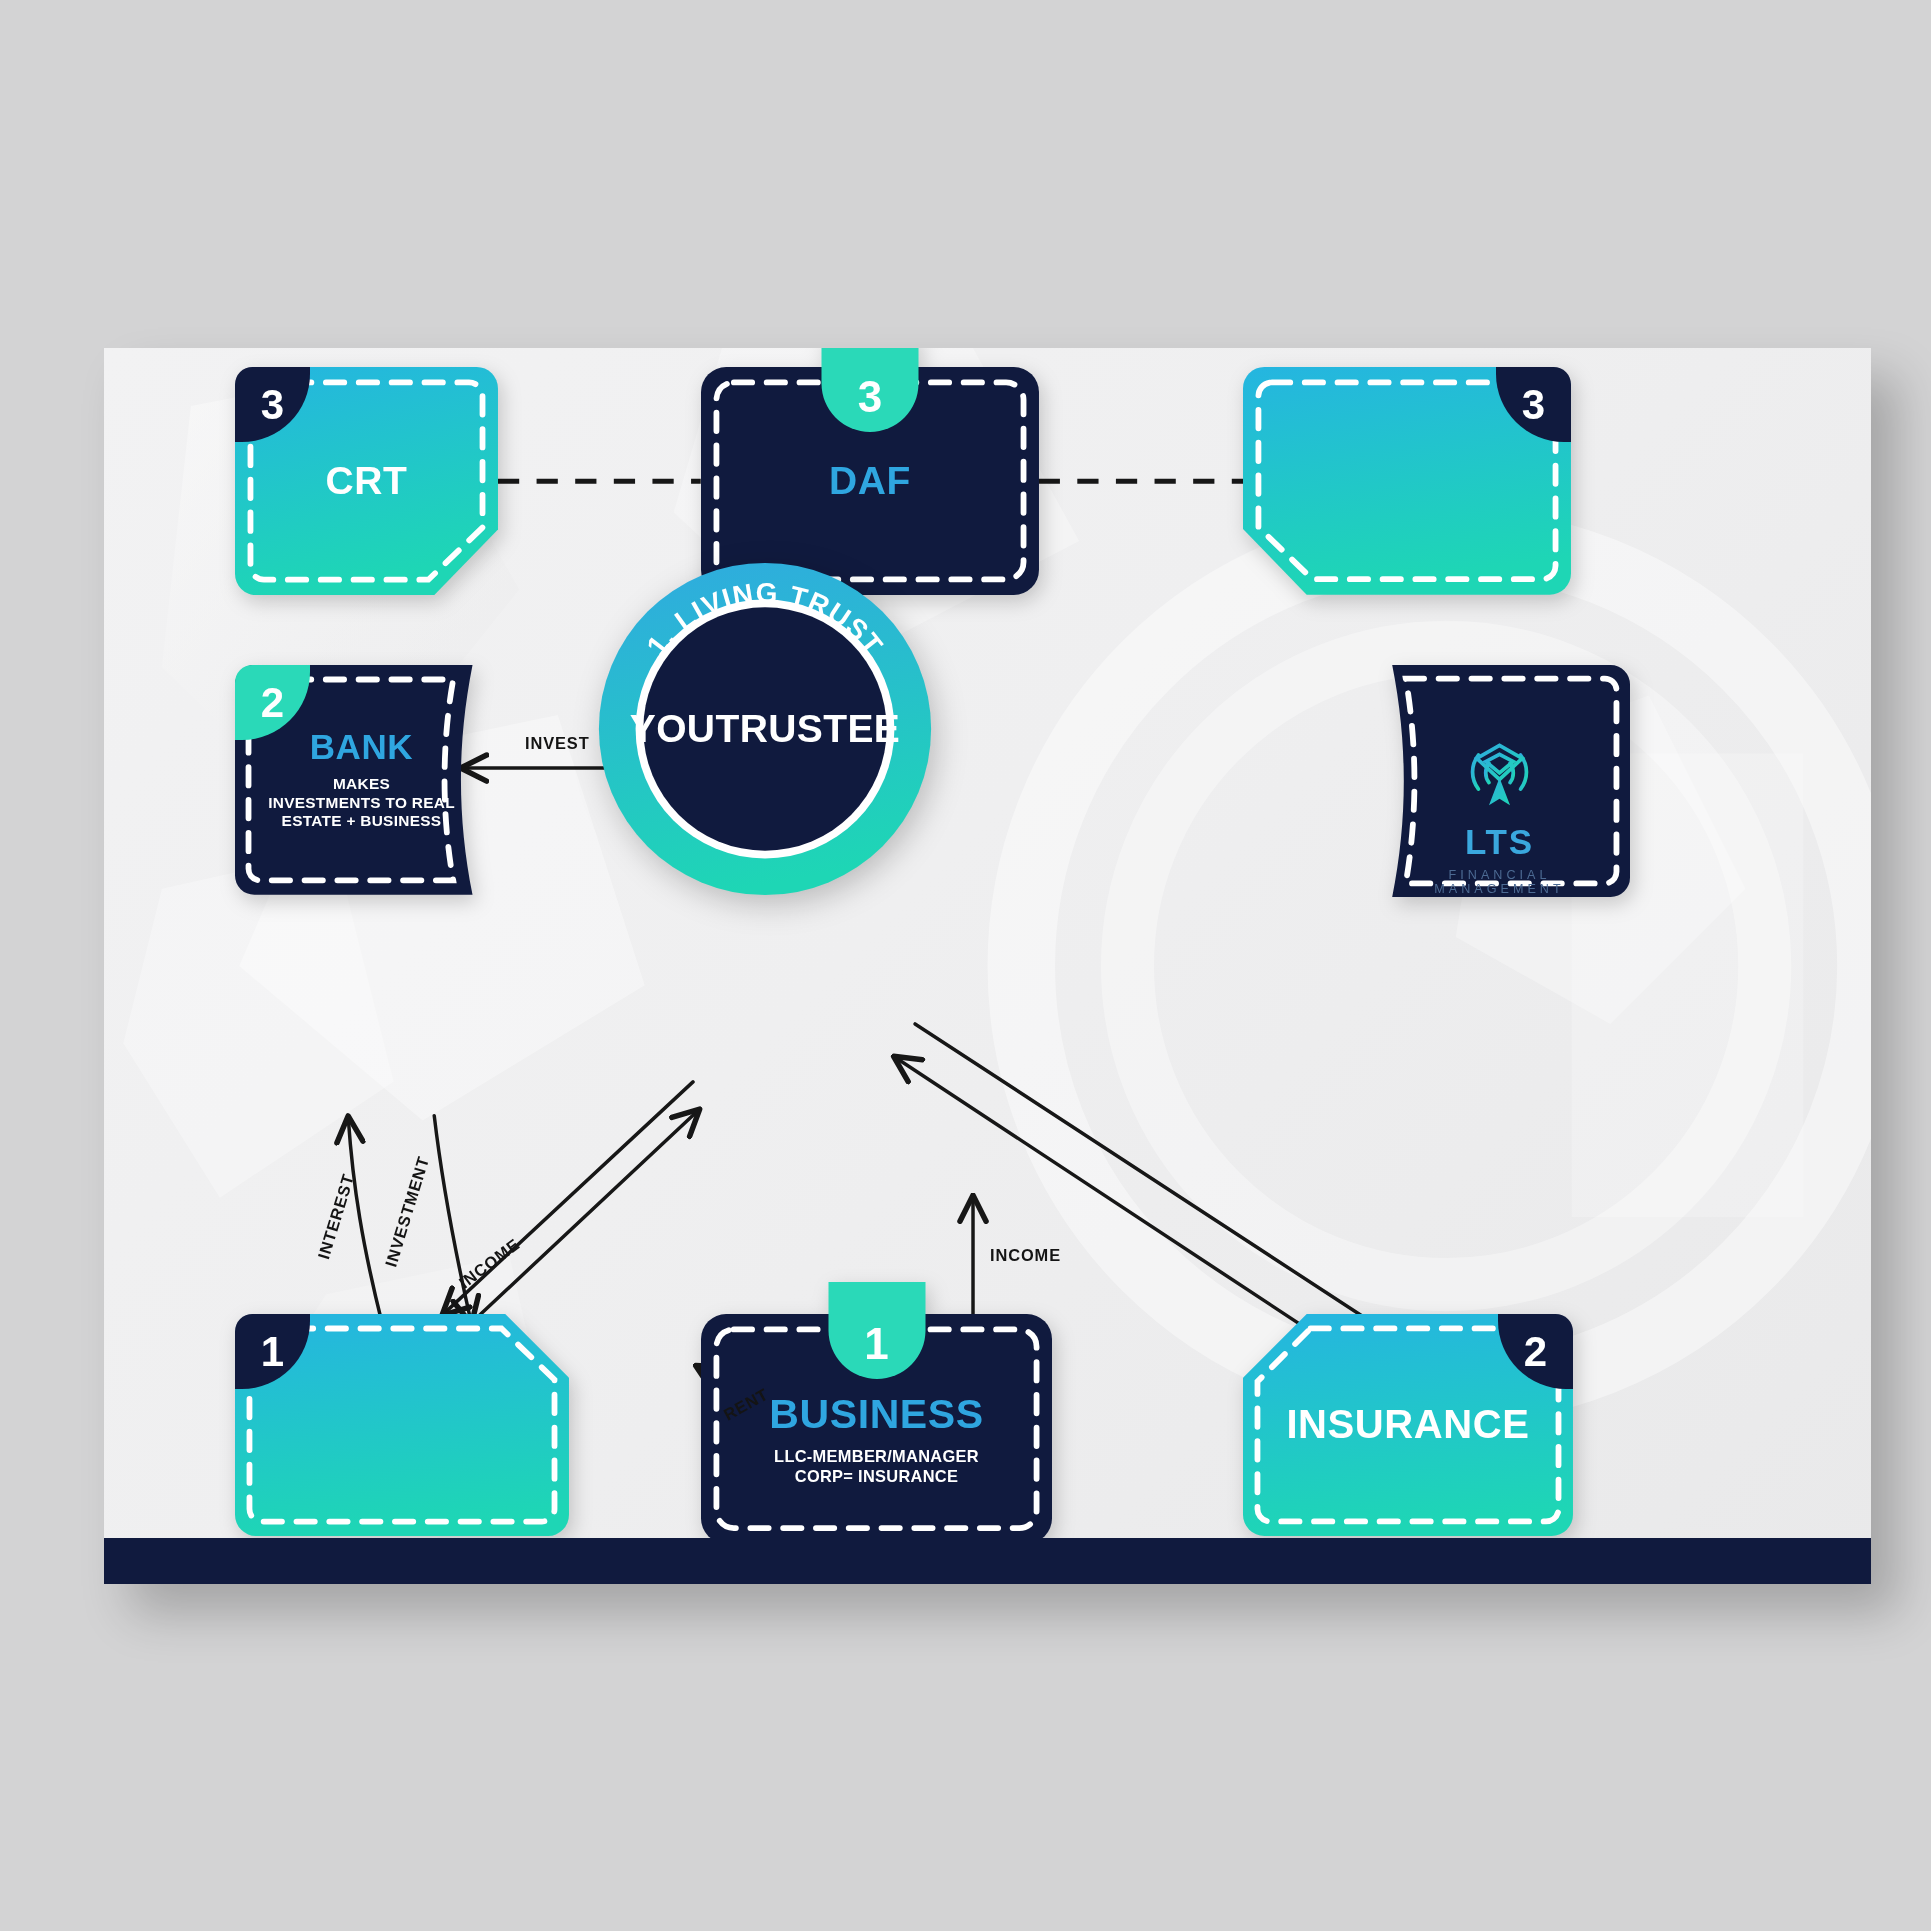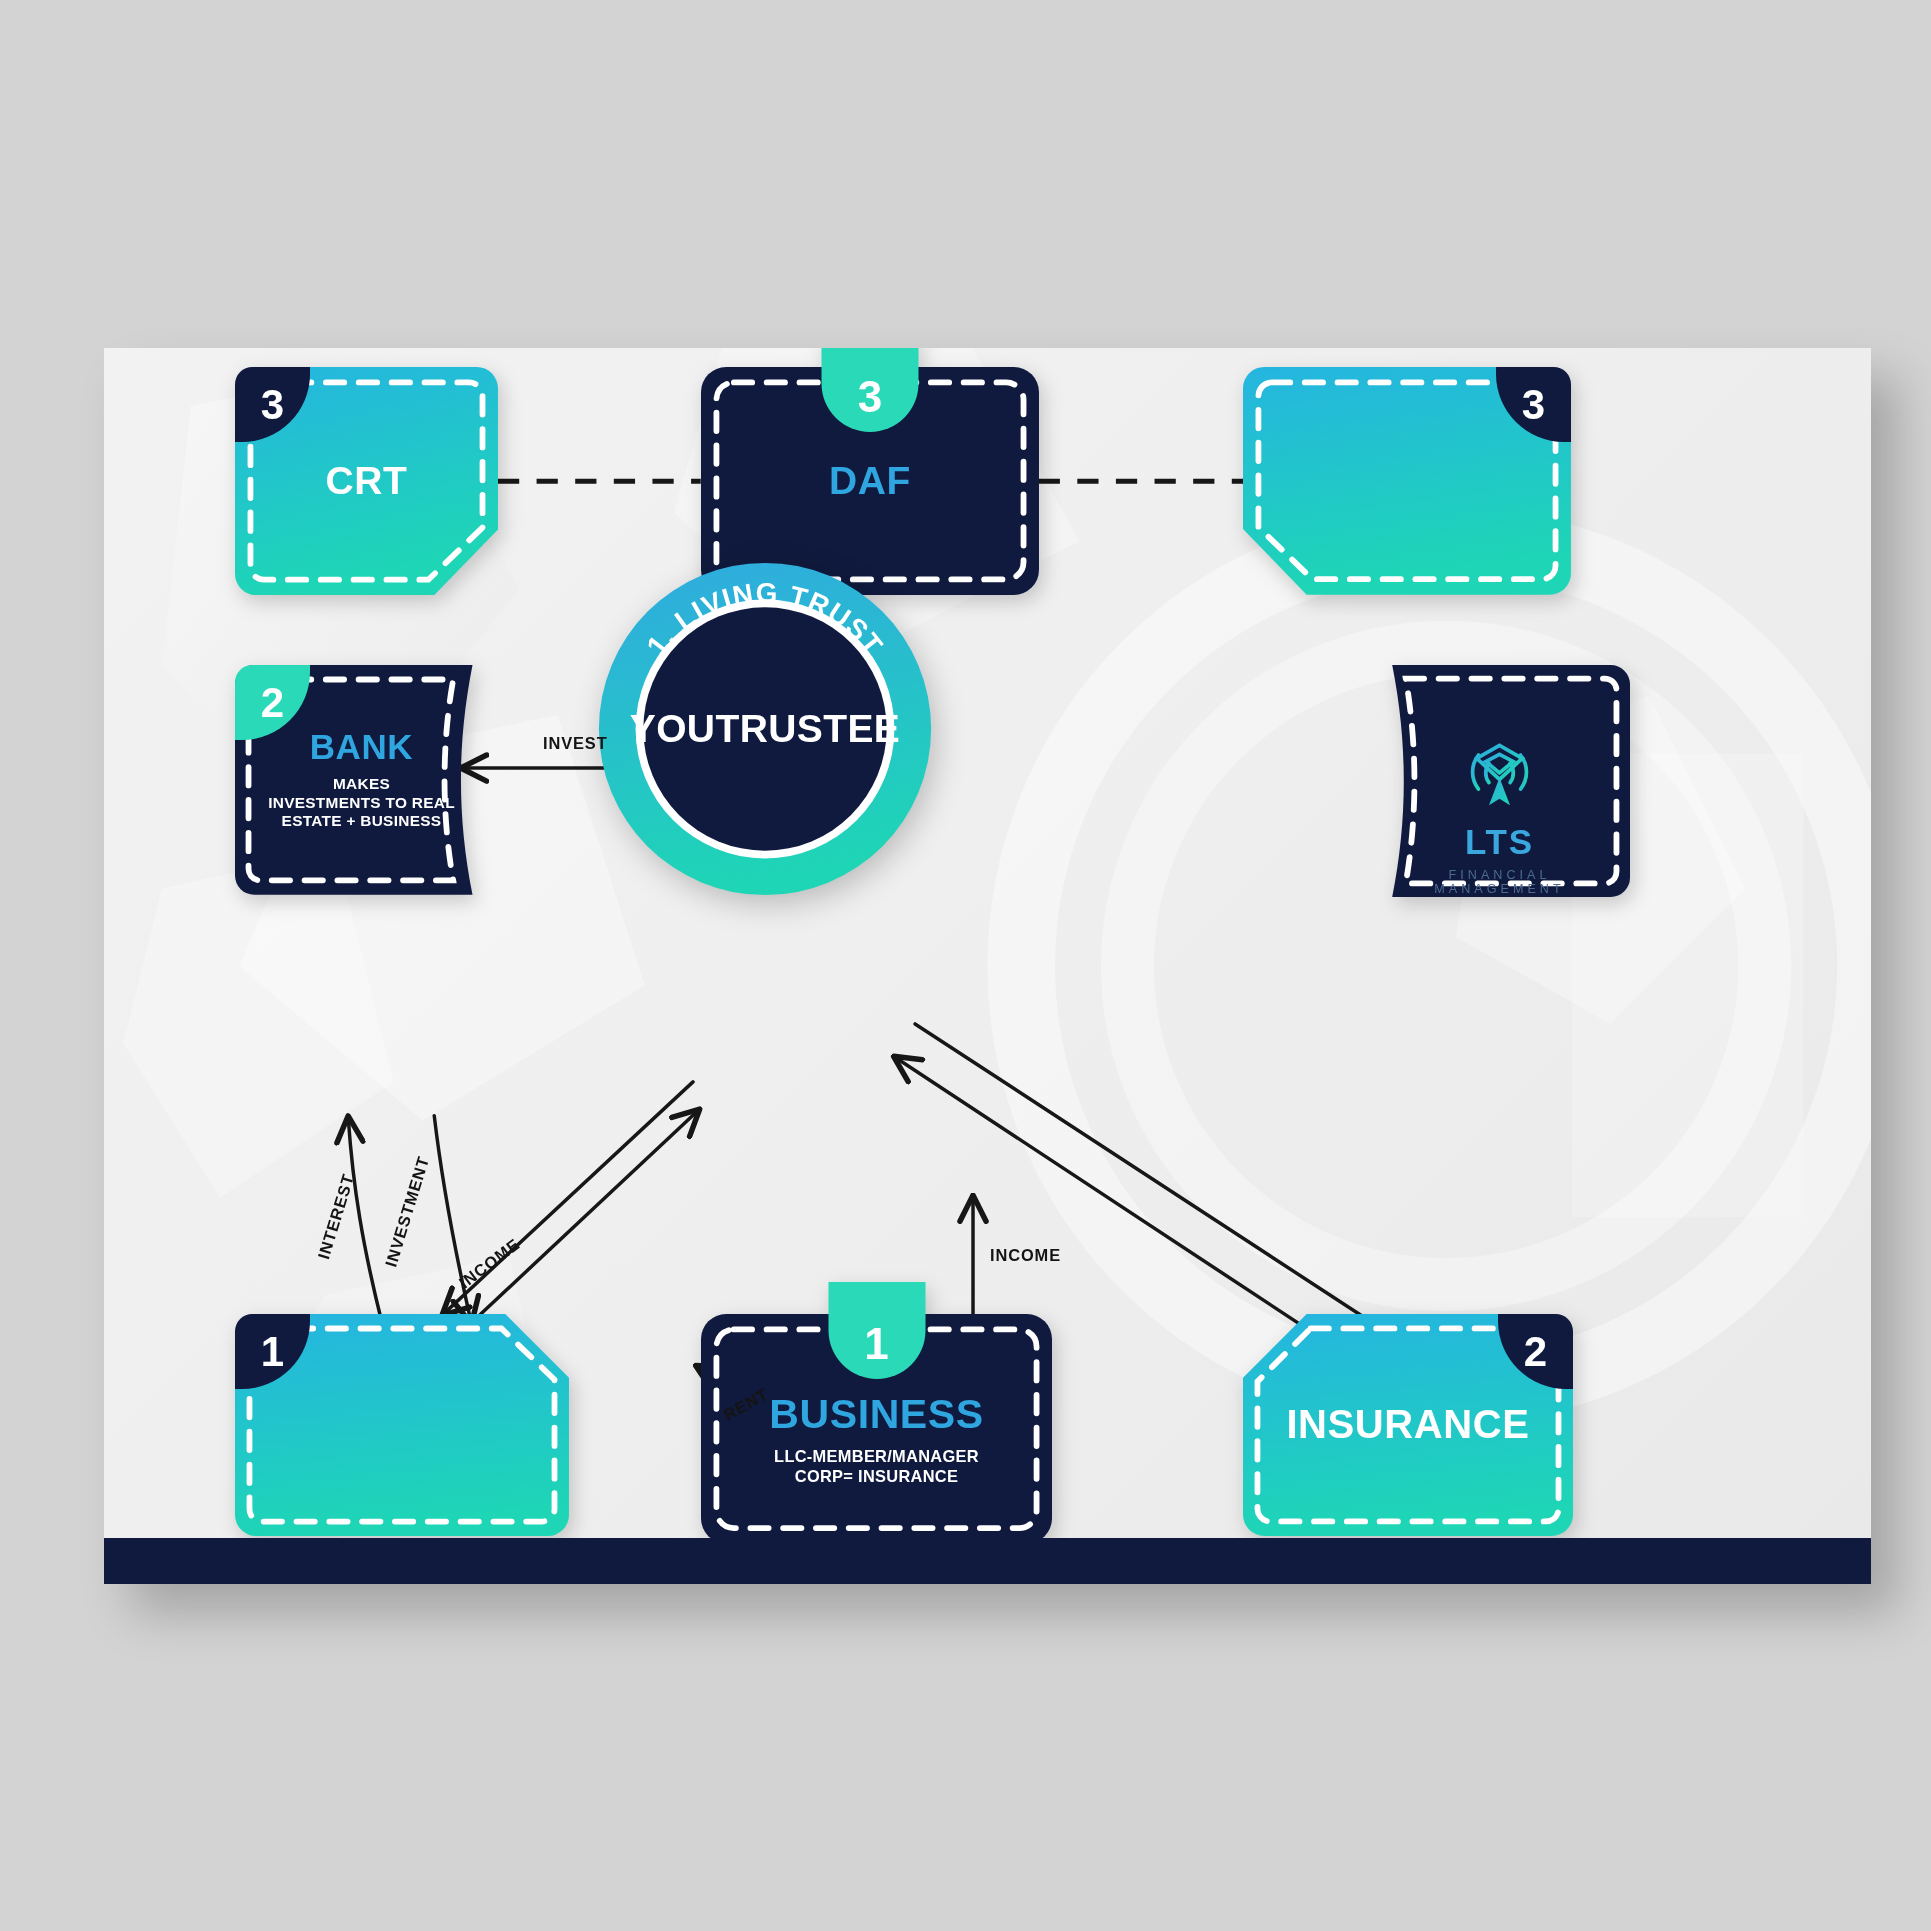--- a/index.html
+++ b/index.html
@@ -139,21 +139,21 @@
 
           <line x1="900" y1="1010" x2="900" y2="880" marker-end="url(#ah)"></line>
 
           <line x1="730" y1="1120" x2="615" y2="1055" marker-end="url(#ah)"></line>
 
           <line x1="840" y1="700" x2="1345" y2="1030" marker-end="url(#ah)"></line>
           <line x1="1275" y1="1035" x2="820" y2="735" marker-end="url(#ah)"></line>
         </g>
       </svg>
 
-      <div class="elabel" style="left:439px; top:386px;">INVEST</div>
+      <div class="elabel" style="left:421px; top:386px;">INVEST</div>
 
       <div class="elabel" style="left:188px; top:859px; transform:rotate(-73deg);">INTEREST</div>
 
       <div class="elabel" style="left:246px; top:854px; transform:rotate(-73deg);">INVESTMENT</div>
 
       <div class="elabel" style="left:350px; top:906px; transform:rotate(-37deg);">INCOME</div>
 
       <div class="elabel" style="left:886px; top:898px;">INCOME</div>
 
       <div class="elabel" style="left:618px; top:1047px; transform:rotate(-29deg);">RENT</div>

